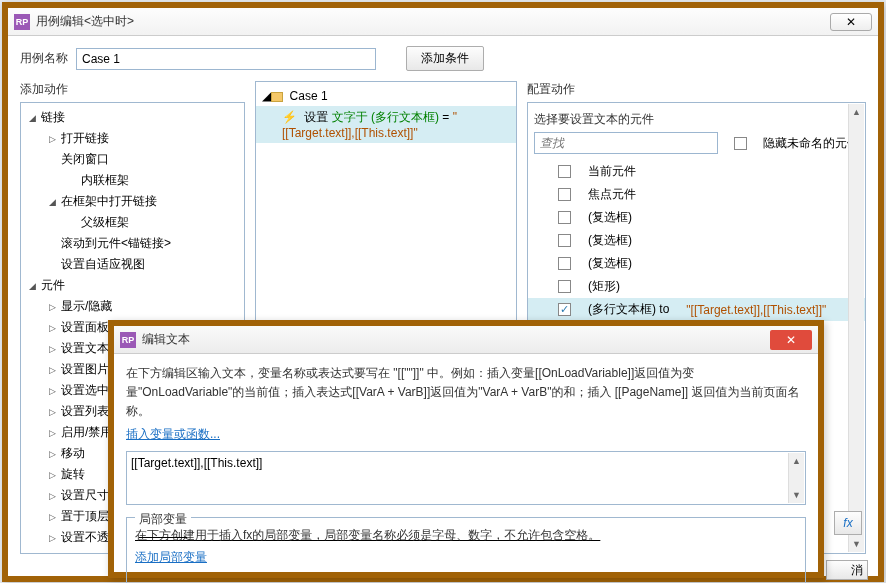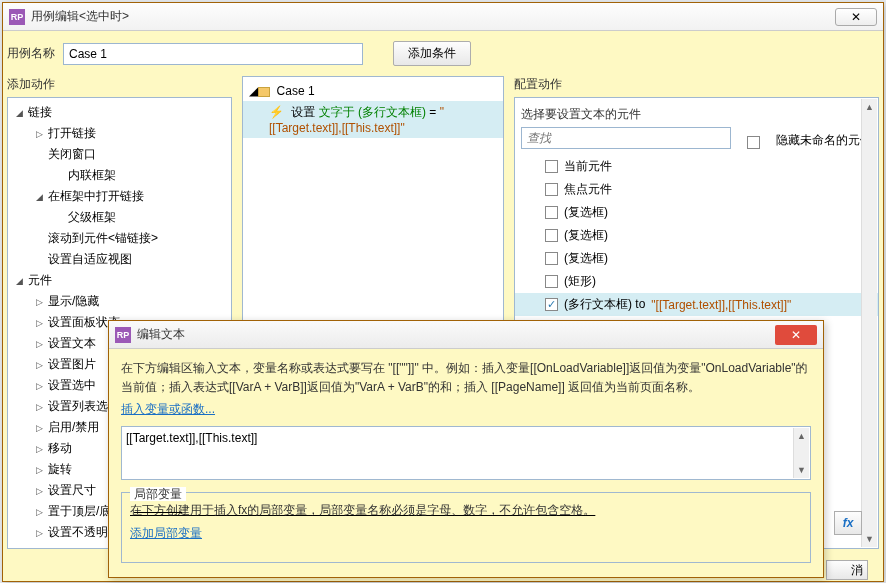--- a/index.html
+++ b/index.html
@@ -1,26 +1,26 @@
 <!DOCTYPE html>
 <html><head>
 <meta charset="utf-8">
 <style>
 * { box-sizing: border-box; margin: 0; padding: 0; font-family: "Microsoft YaHei", "SimSun", Arial, sans-serif; font-size: 12px; }
 body { background: #e8ecf0; width: 886px; height: 583px; overflow: hidden; position: relative; }
 
-.window { position: absolute; background: #fef9c3; border: 1px solid #a16207; box-shadow: 2px 2px 8px rgba(0,0,0,0.2); }
+.window { position: absolute; background: #ffffff; border: 6px solid #a16207; box-shadow: 2px 2px 8px rgba(0,0,0,0.2); }
 .main-window { left: 2px; top: 2px; width: 882px; height: 580px; }
 
 .titlebar { height: 28px; background: linear-gradient(#fdfdfd,#f2f2f2); border-bottom: 1px solid #ccc; display: flex; align-items: center; padding: 0 6px; }
 .title-icon { width: 16px; height: 16px; background: #9b59b6; display: inline-flex; align-items: center; justify-content: center; color: #fff; font-size: 9px; font-weight: bold; margin-right: 6px; }
 .titlebar-text { flex: 1; color: #333; }
 .titlebar-close { width: 42px; height: 18px; border: 1px solid #aaa; border-radius: 3px; display: flex; align-items: center; justify-content: center; background: linear-gradient(#fff,#eee); cursor: pointer; }
 
-.content { padding: 10px 4px; }
+.content { padding: 10px 12px; }
 .row { display: flex; align-items: center; gap: 8px; margin-bottom: 10px; }
 .label { color: #333; }
 input.text { border: 1px solid #9cb6d0; padding: 3px 5px; height: 22px; }
 .case-name { width: 300px; }
 .btn { border: 1px solid #adadad; background: linear-gradient(#fdfdfd,#e8e8e8); padding: 3px 14px; cursor: pointer; border-radius: 2px; }
 
 .three-col { display: flex; gap: 10px; }
 .col-left { width: 225px; }
 .col-mid { width: 262px; }
 .col-right { flex: 1; }
@@ -32,40 +32,40 @@
 .tree .tri { display: inline-block; width: 9px; color: #555; font-size: 9px; margin-right: 3px; }
 
 .mid-row { padding: 3px 6px; }
 .mid-highlight { background: #d5edf3; }
 .lightning { color: #888; margin-right: 4px; }
 .folder-ico { display:inline-block; width:12px; height:10px; background:#f5c869; border:1px solid #c9a33e; vertical-align:middle; margin-right:3px;}
 .link-blue { color: #008000; }
 .target-txt { color: #b05000; }
 
 .cfg-label { color: #333; padding: 4px 6px 2px; }
-.cfg-search { display: flex; align-items: flex-end; gap: 16px; padding: 2px 6px 6px; }
+.cfg-search { display: flex; align-items: center; gap: 16px; padding: 2px 6px 6px; }
 .cfg-list { }
-.cfg-item { display: flex; align-items: center; gap: 6px; padding: 3px 6px 3px 30px; }
+.cfg-item { display: flex; align-items: center; gap: 17px; padding: 3px 6px 3px 30px; }
 .cfg-item.selected { background: #d5edf3; }
 .chk { width: 13px; height: 13px; border: 1px solid #888; background: #fff; display: inline-block; }
 .chk.checked::after { content: "✓"; color: #2a7ab0; font-size: 11px; display: block; line-height: 10px; text-align: center; }
 
 
 .edit-dialog { left: 108px; top: 320px; width: 716px; height: 258px; }
 .edit-titlebar { background: linear-gradient(#fafafa,#ececec); height: 28px; border-bottom: 1px solid #ccc; display:flex; align-items:center; padding:0 6px;}
 .edit-close { width: 42px; height: 20px; background: #e04b3c; border-radius: 2px; display:flex; align-items:center; justify-content:center; color:#fff; cursor:pointer;}
 .edit-body { padding: 10px 12px; }
 .instr { color: #333; line-height: 1.6; }
 .linklike { color: #1a6fc4; text-decoration: underline; cursor: pointer; display: inline-block; margin-top: 4px;}
 .textarea-wrap { border: 1px solid #a0b8d0; margin-top: 8px; padding: 4px; height: 54px; overflow: auto; background:#fff;}
 .fieldset { border: 1px solid #a0b8d0; margin-top: 12px; padding: 6px 8px 20px; text-decoration: underline; }
 .fieldset .legend { position: relative; top: -13px; background: #fff; padding: 0 4px; color:#333;}
 .fieldset .legend-row { height: 6px; }
 
-.fx-btn { position:absolute; left: 834px; top: 511px; width:28px; height:24px; border:1px solid #adadad; background:linear-gradient(#fdfdfd,#e8e8e8); display:flex; align-items:center; justify-content:center; color:#1a6fc4; font-style:italic; font-weight:bold; cursor:pointer;}
+.fx-btn { position:absolute; left: 834px; top: 511px; width:28px; height:24px; border:1px solid #adadad; background:linear-gradient(#fdfdfd,#e8e8e8); display:flex; align-items:center; justify-content:center; color:#1a6fc4; font-style:italic; font-weight:normal; cursor:pointer;}
 .cancel-btn-partial { position:absolute; left:826px; top:560px; width:42px; height:20px; border:1px solid #adadad; background:linear-gradient(#fdfdfd,#e8e8e8); display:flex; align-items:center; justify-content:flex-end; padding-right:4px;}
 .scrollbar-v { position:absolute; right:1px; top:1px; bottom:1px; width:16px; background:#f0f0f0; border-left:1px solid #ddd;}
 .scrollbar-v .arrow { height:16px; display:flex; align-items:center; justify-content:center; color:#666; font-size:9px;}
 </style>
 </head>
 <body>
 
 <div class="window main-window">
   <div class="titlebar">
     <span class="title-icon">RP</span>

